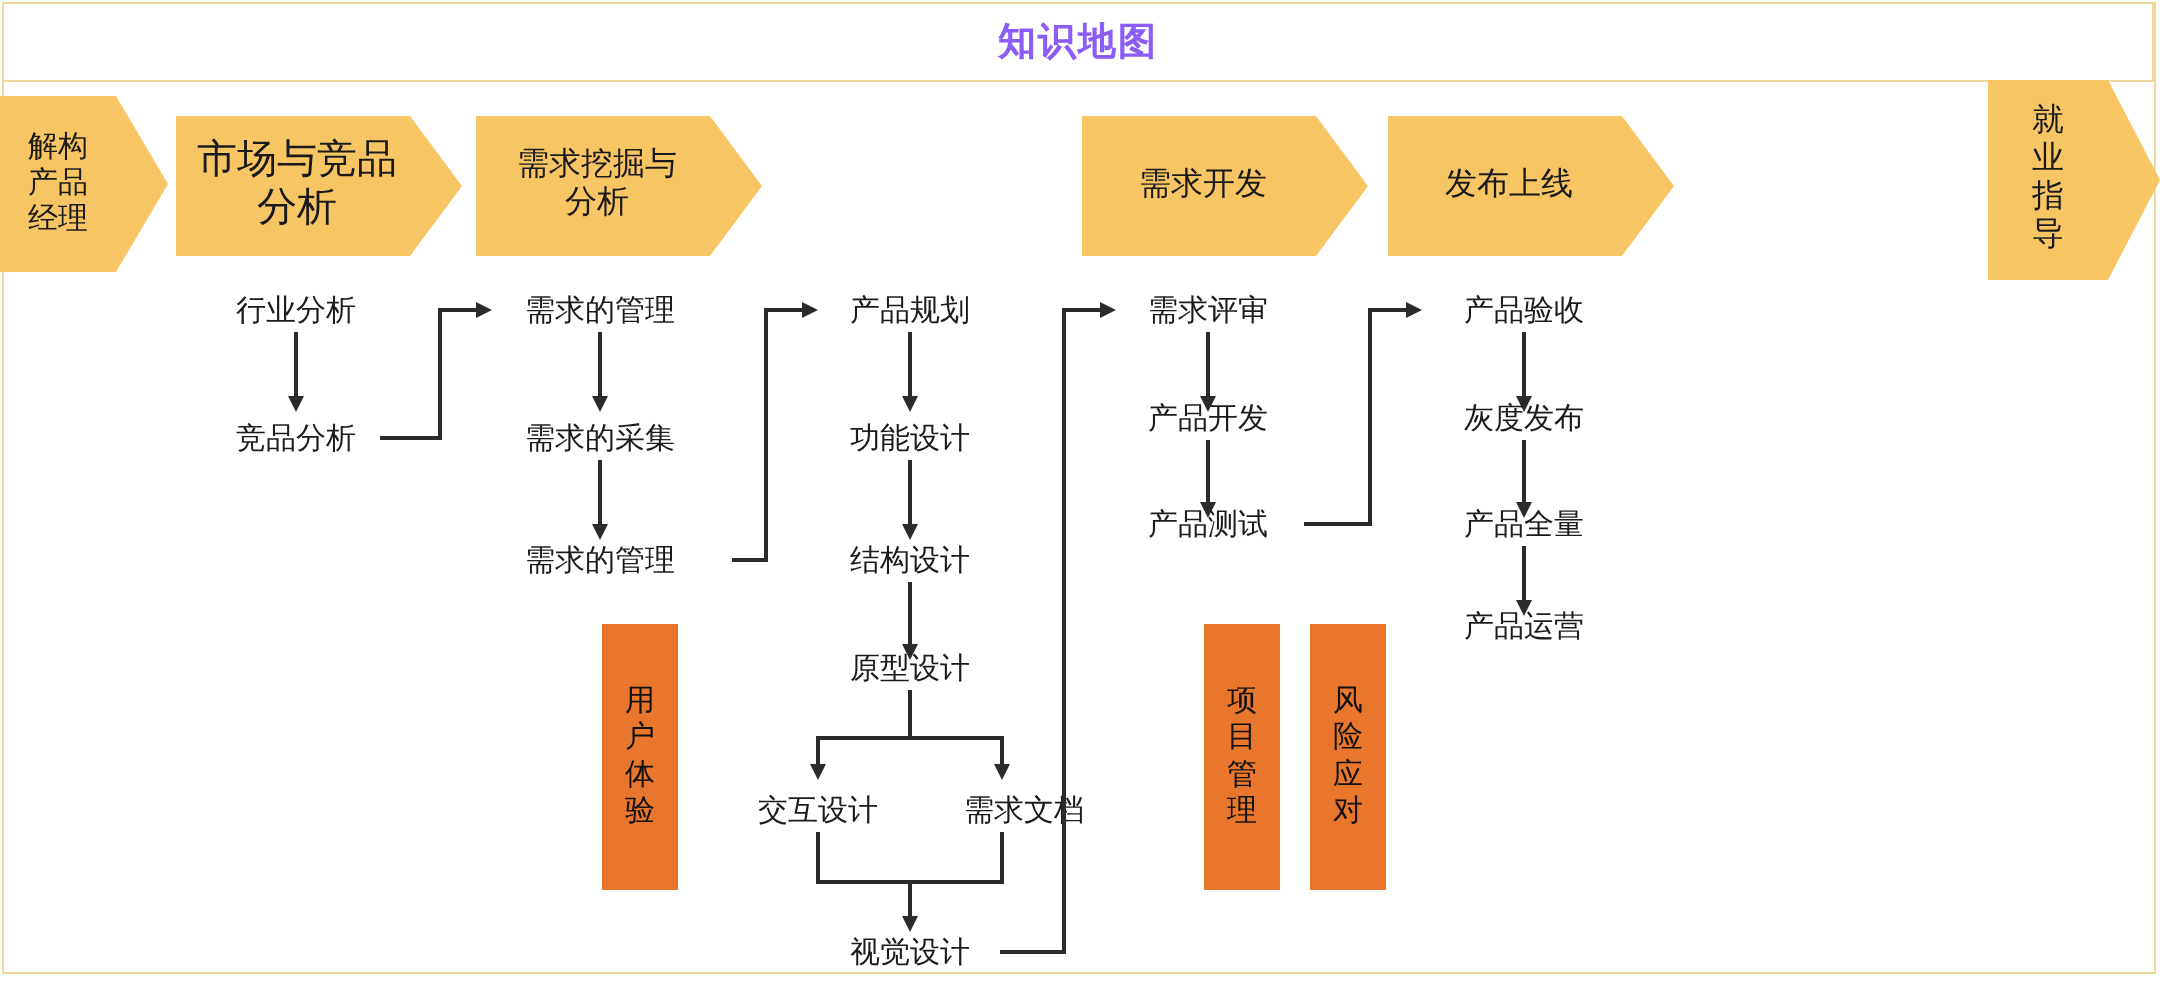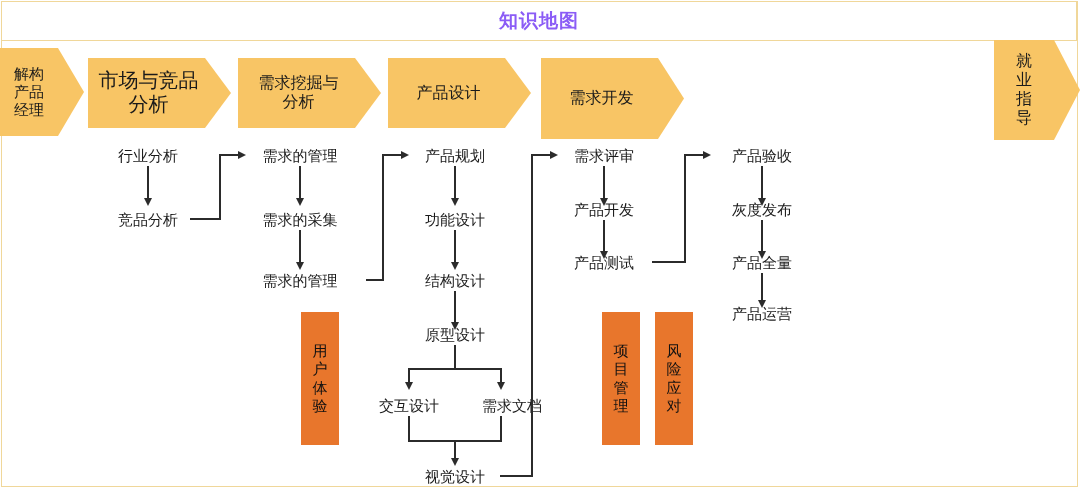--- a/index.html
+++ b/index.html
@@ -86,32 +86,32 @@
     </div>
   </div>
 
   <div class="chev arrow" style="left:238px;top:58px;width:143px;height:70px;font-size:16px;">
     <div>
       <span>需求挖掘与</span>
       <span>分析</span>
     </div>
   </div>
 
-  <div class="chev arrow" style="left:388px;top:58px;width:143px;height:70px;font-size:16px;">
-    <div>
-      <span>产品设计</span>
-    </div>
-  </div>
-
-  <div class="chev arrow" style="left:541px;top:58px;width:143px;height:81px;font-size:16px;">
+
+  <div class="chev arrow" style="left:541px;top:58px;width:143px;height:70px;font-size:16px;">
     <div>
       <span>需求开发</span>
     </div>
   </div>
 
+  <div class="chev arrow" style="left:694px;top:58px;width:143px;height:70px;font-size:16px;">
+    <div>
+      <span>发布上线</span>
+    </div>
+  </div>
 
 
   <div class="chev arrow" style="left:994px;top:40px;width:86px;height:100px;font-size:16px;padding-right:26px;">
     <div>
       <span>就</span>
       <span>业</span>
       <span>指</span>
       <span>导</span>
     </div>
   </div>

